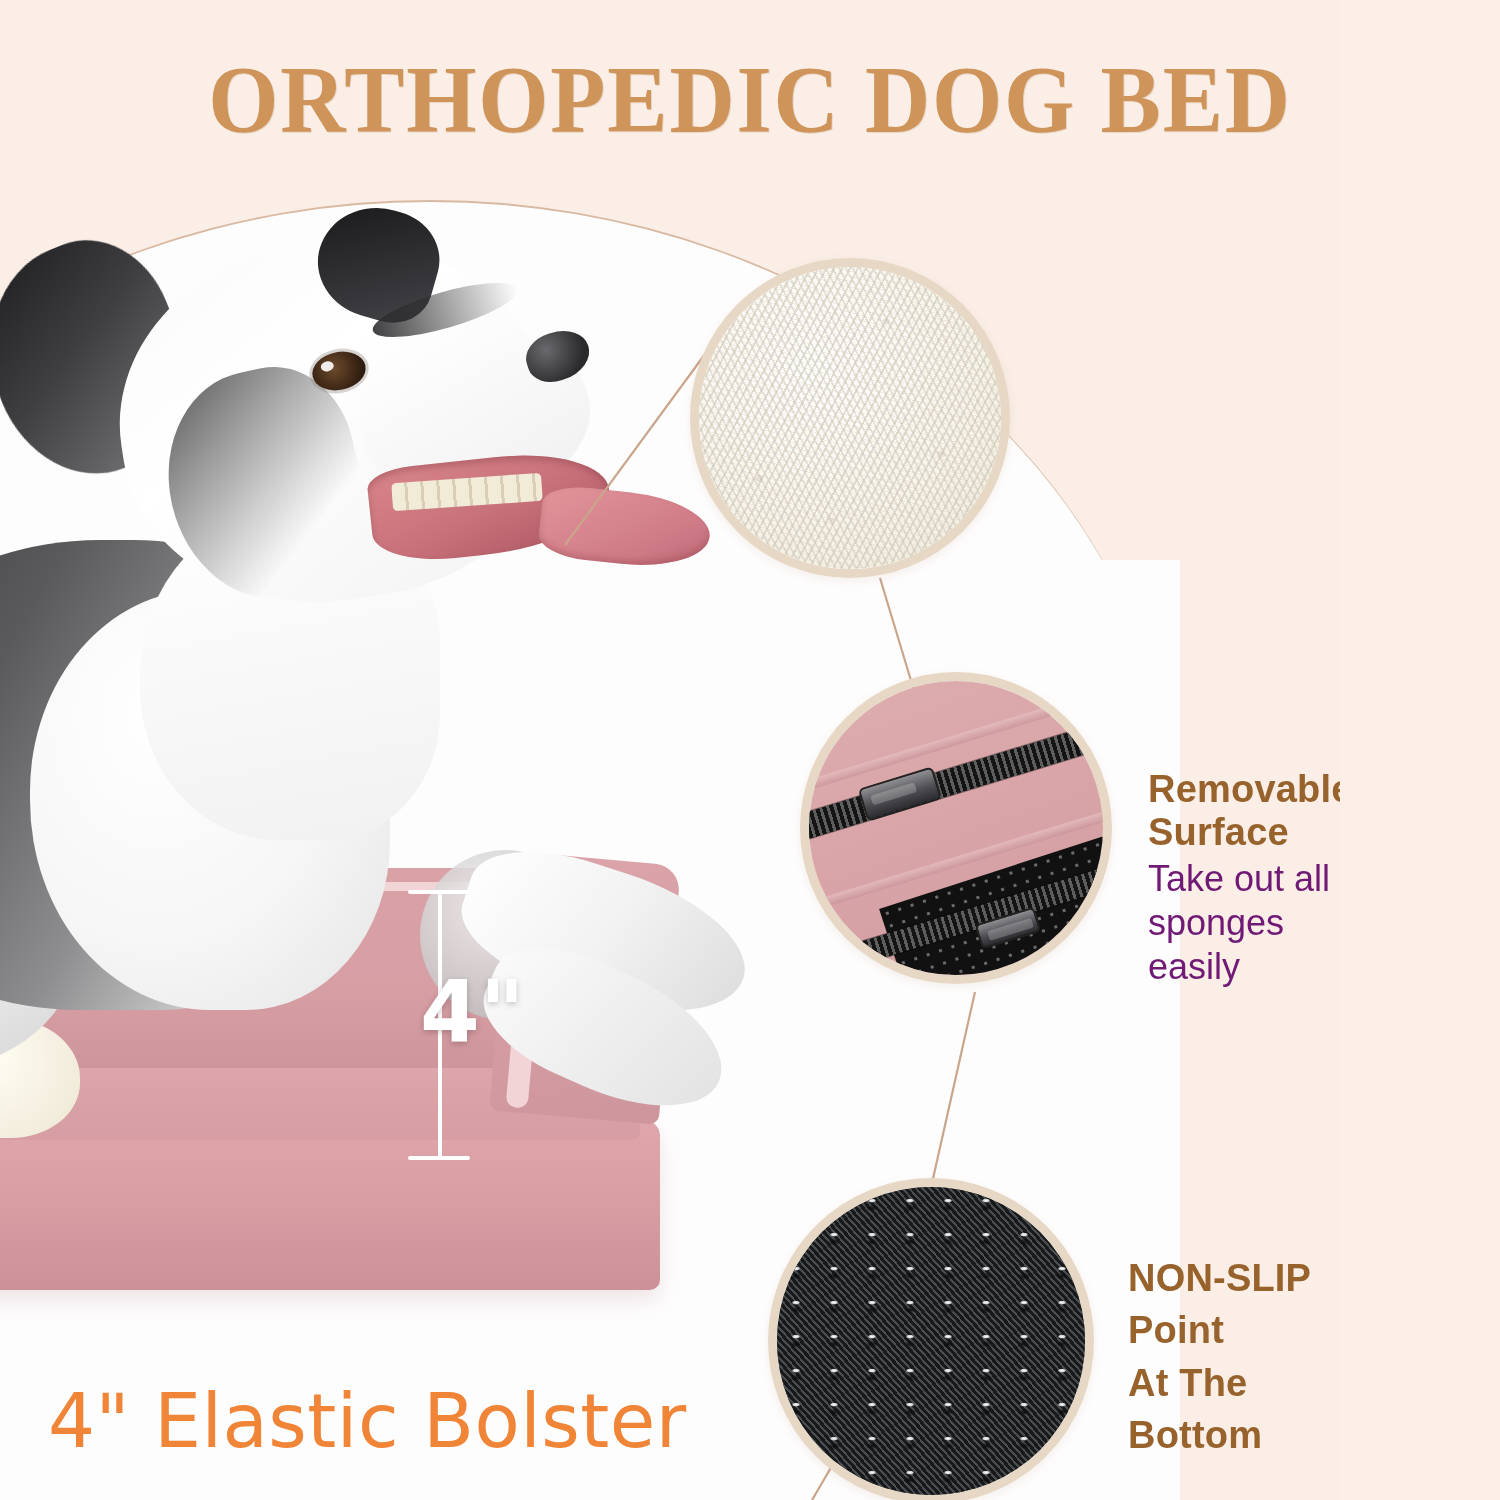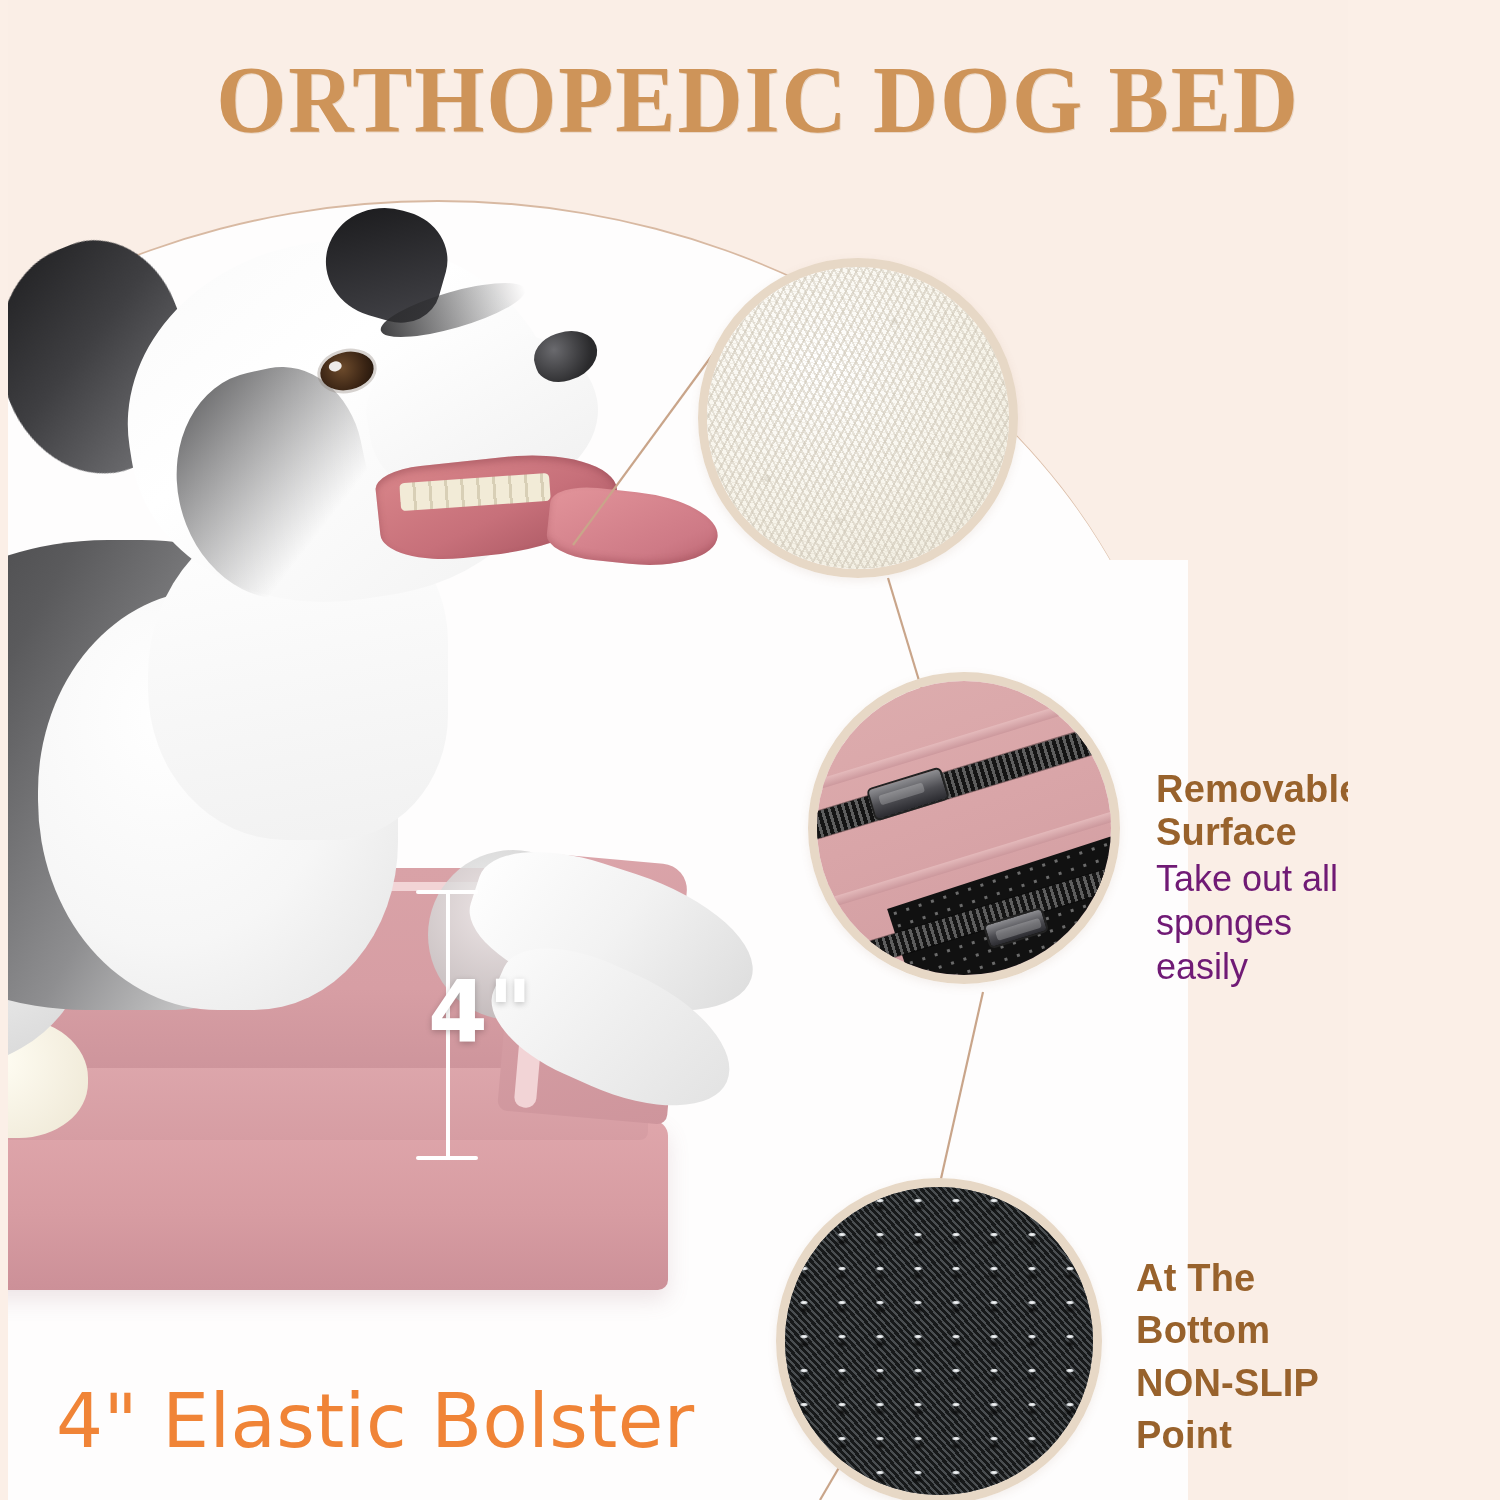--- a/index.html
+++ b/index.html
@@ -2,21 +2,21 @@
 <html><head>
 <meta charset="utf-8">
 <style>
   html,body{margin:0;padding:0;}
   body{
     width:1500px;height:1500px;overflow:hidden;
     background:#FBEFE7;
     font-family:"Liberation Sans", sans-serif;
     position:relative;
   }
-  .stage{position:absolute;inset:0;width:1340px;height:1500px;overflow:hidden;margin-left:8px;}
+  .stage{position:absolute;inset:0;width:1340px;height:1500px;overflow:hidden;}
 
   
   .bg-cream{position:absolute;inset:0;background:#FAEEE6;}
   .white-arc{
     position:absolute;
     left:-320px; top:200px;
     width:1500px; height:1900px;
     background:#FEFDFD;
     border-radius:50% 50% 0 0 / 34% 34% 0 0;
     border-top:2px solid #D8B9A2;
@@ -377,19 +377,19 @@
   </div>
   <div class="label l-zip">
     <div class="hd">Removable Surface</div>
     <div class="sub">Take out all sponges easily</div>
   </div>
 
   <div class="callout c-slip">
     <div class="tex-slip"></div>
   </div>
   <div class="label l-slip">
+    <div class="hd">NON-SLIP Point</div>
     <div class="hd">At The Bottom</div>
-    <div class="hd">NON-SLIP Point</div>
   </div>
 
   <div class="bolster">4" Elastic Bolster</div>
 
 </div>
 
 </body></html>

